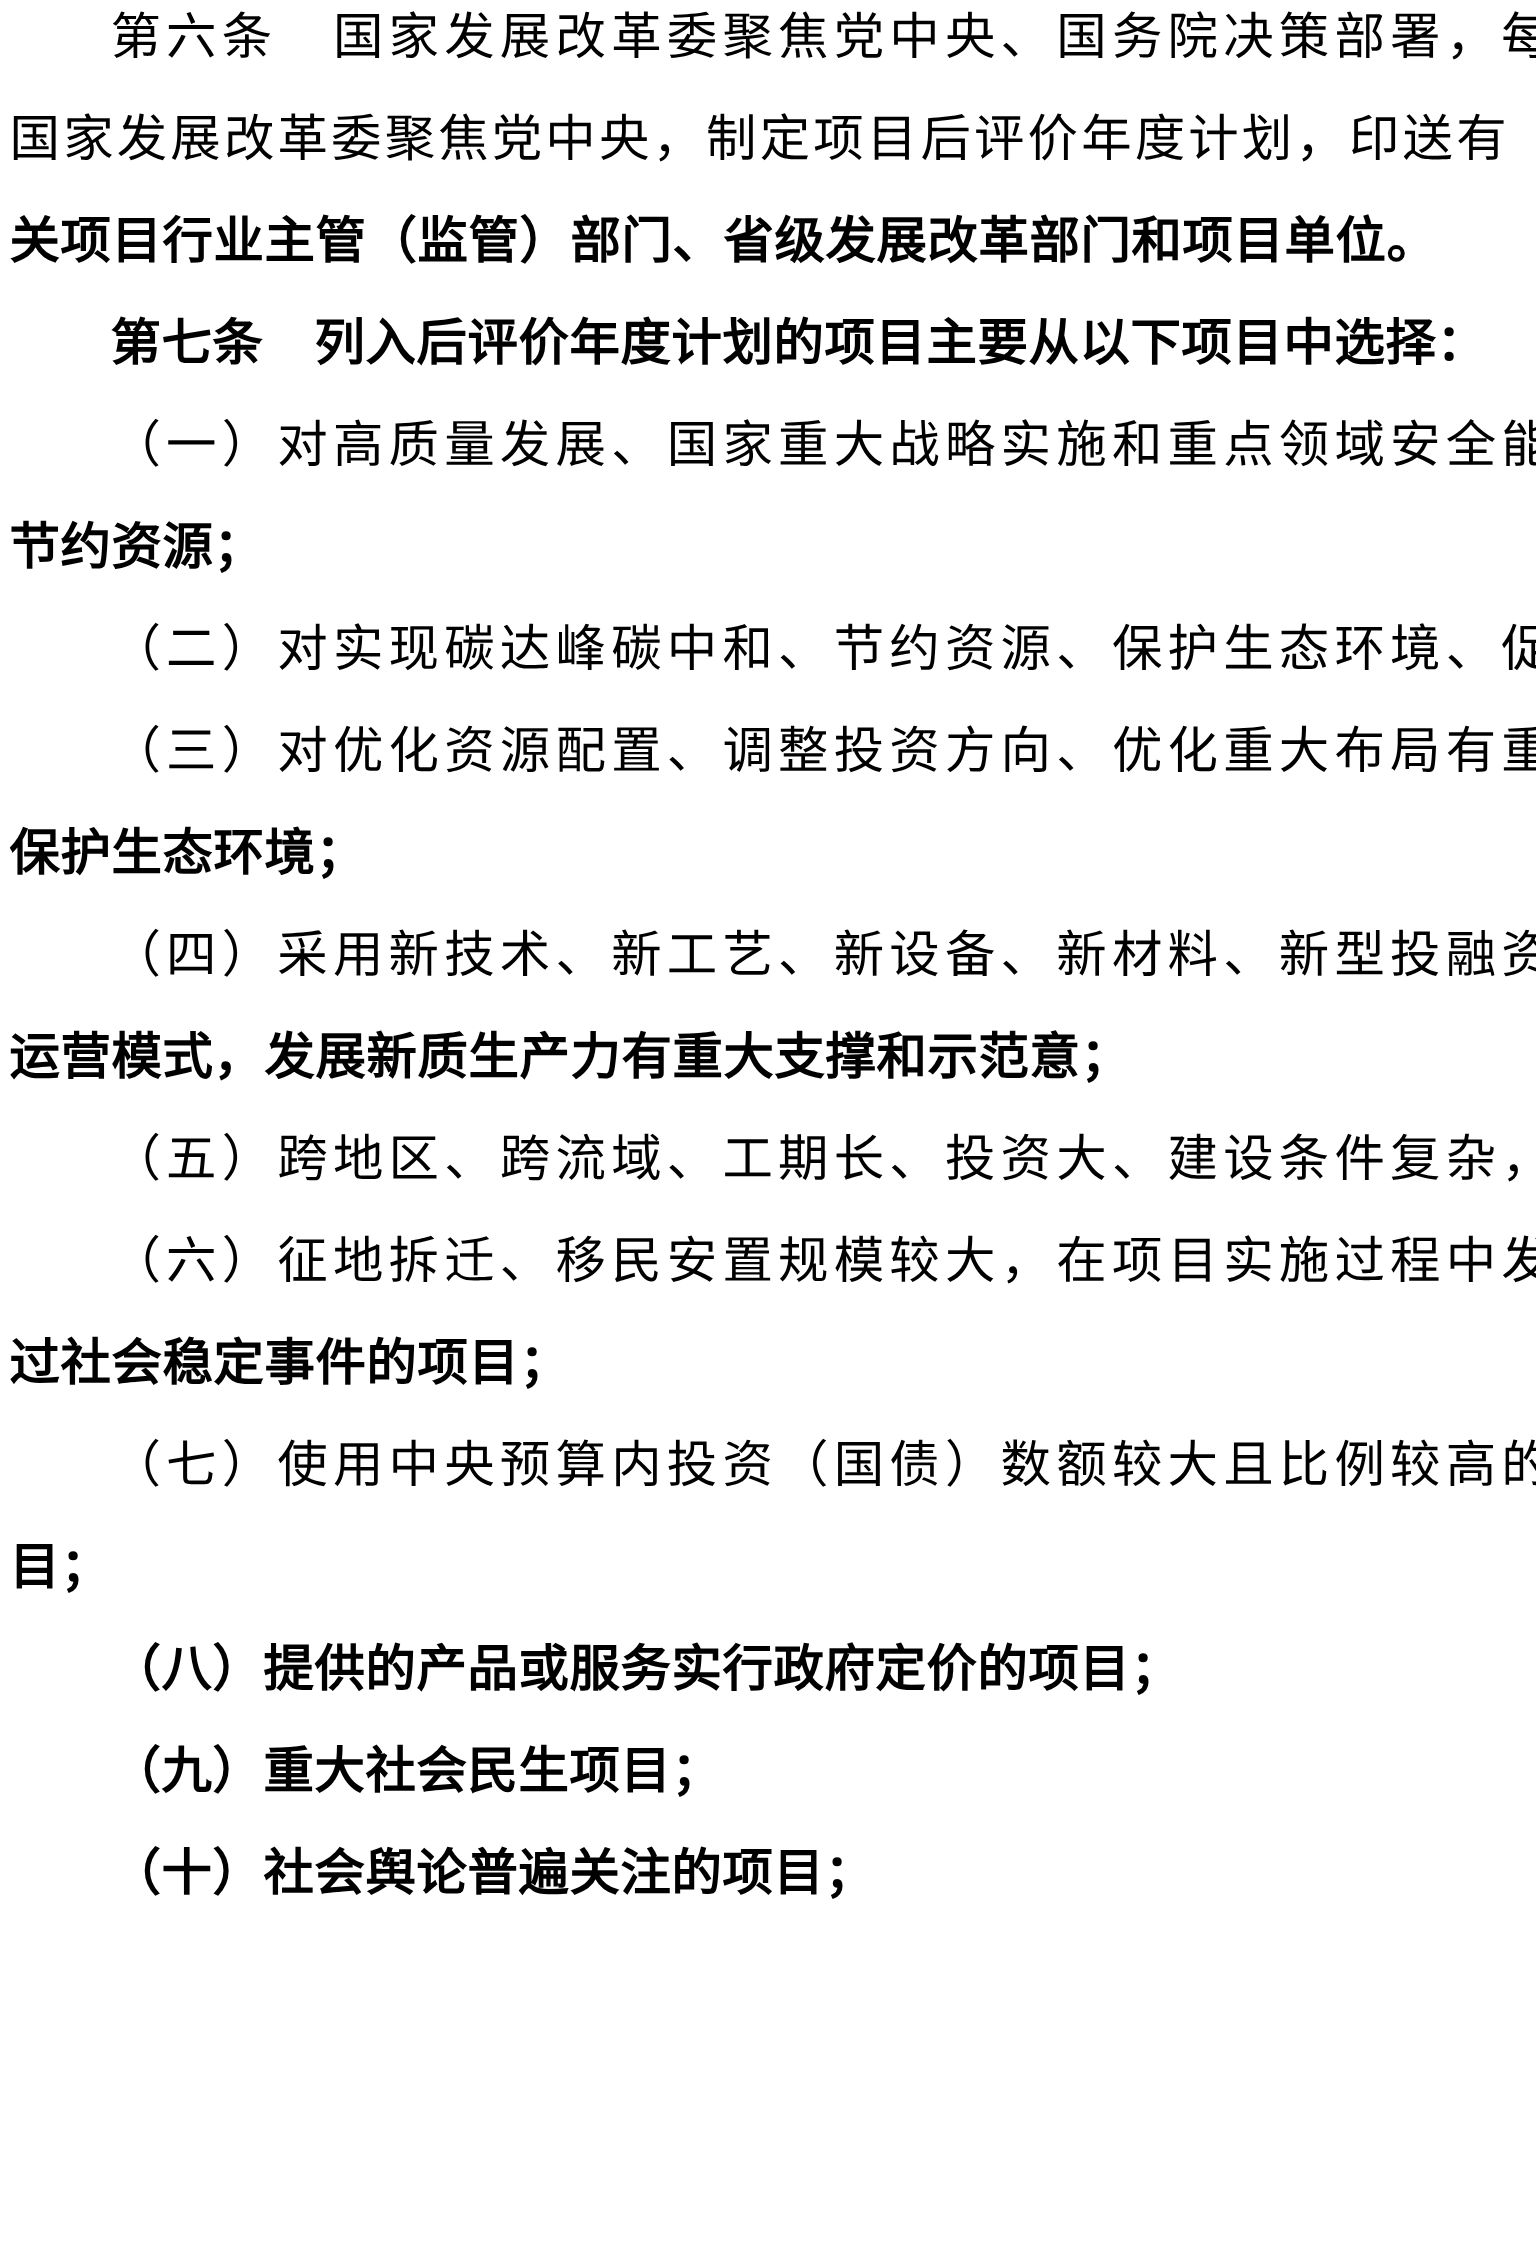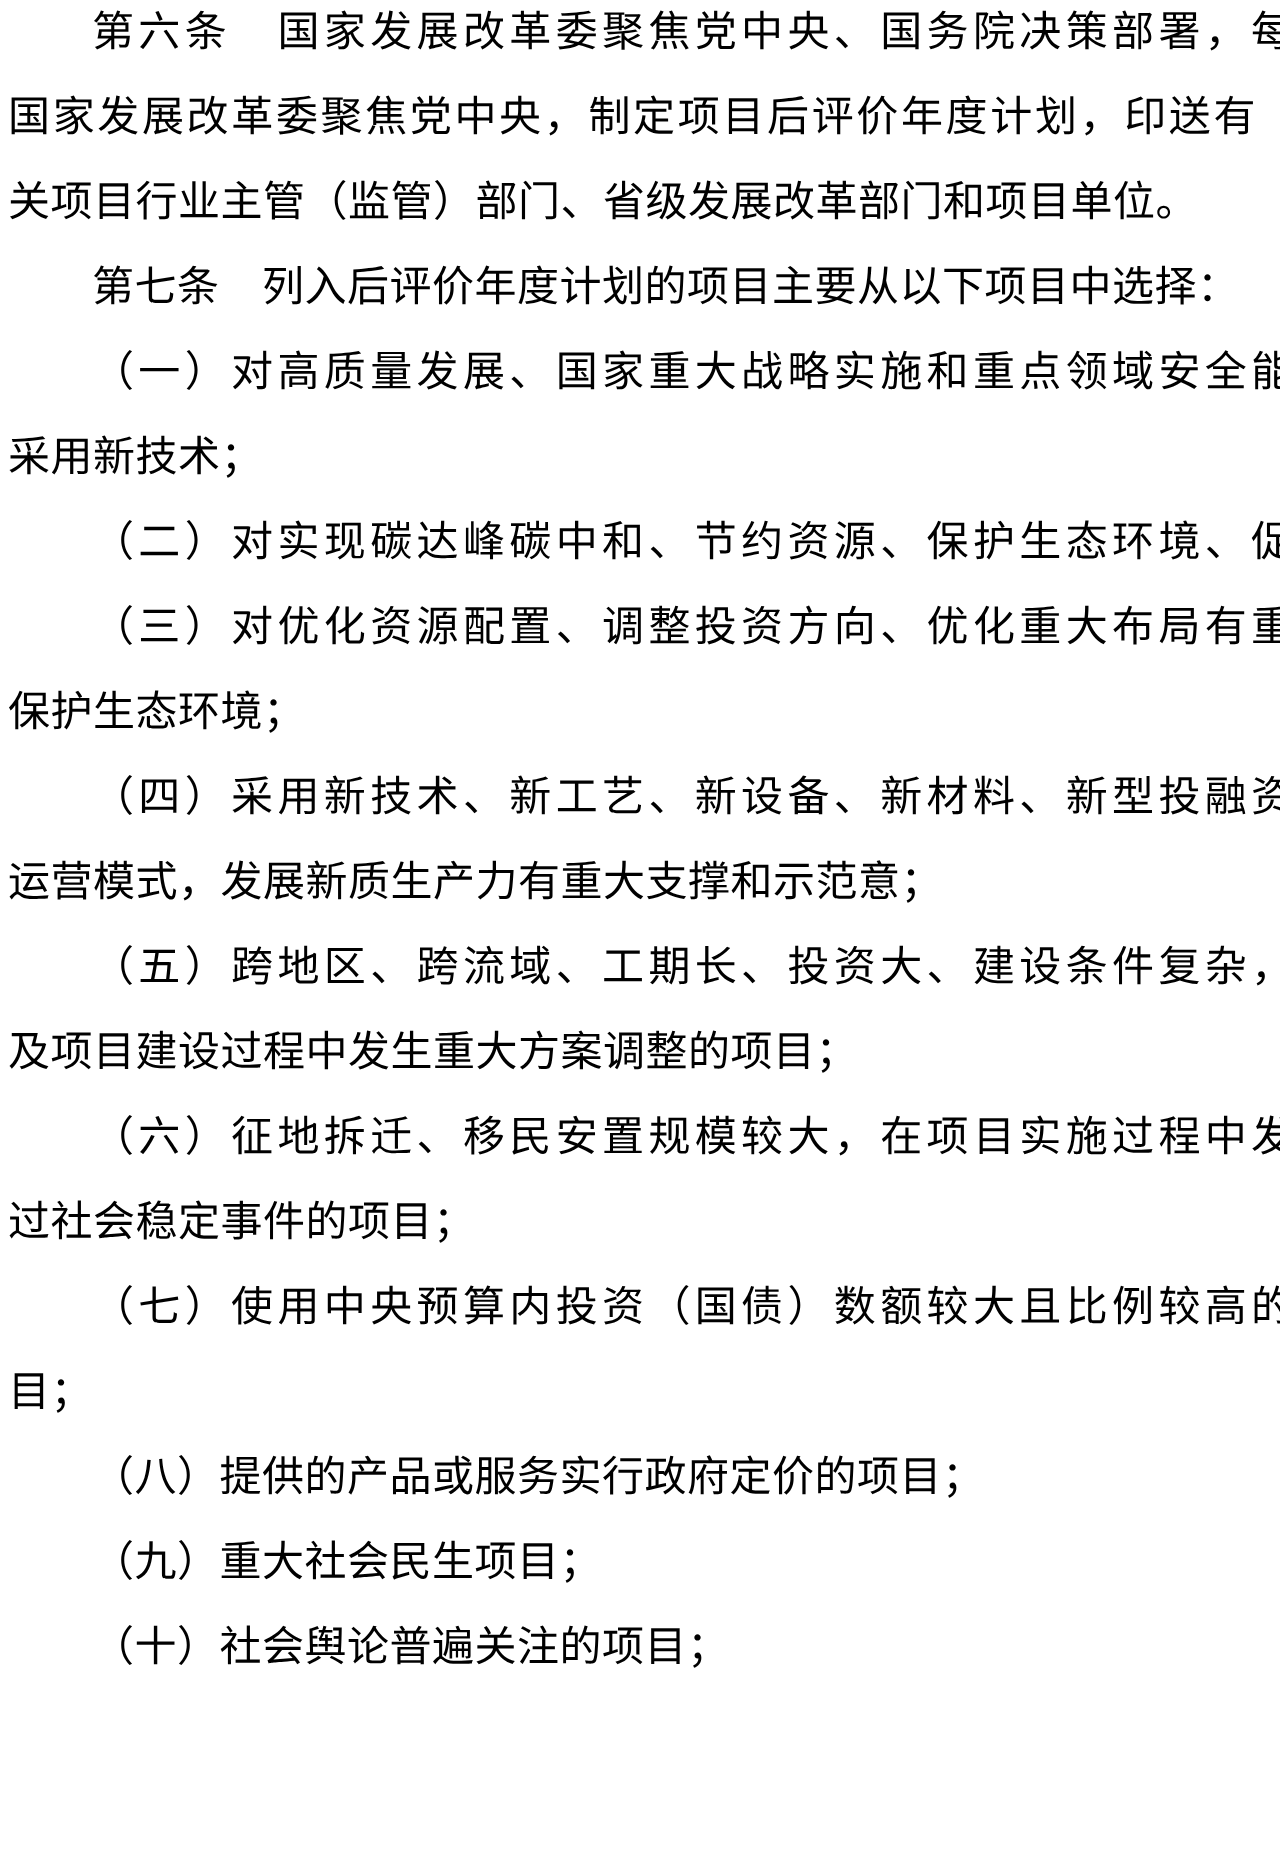--- a/index.html
+++ b/index.html
@@ -28,43 +28,43 @@
     white-space: normal;
     overflow: hidden;
   }
   
   .line.full {
     text-align-last: justify;
   }
   
   .line.last {
     text-align-last: left;
+    font-weight: bold;
   }
   
   .line.indent {
     padding-left: 84px;
   }
 </style>
 </head>
 <body>
 
 <div class="page">
   <div class="line indent full">第六条　国家发展改革委聚焦党中央、国务院决策部署，每年</div>
   <div class="line full">国家发展改革委聚焦党中央，制定项目后评价年度计划，印送有</div>
   <div class="line last">关项目行业主管（监管）部门、省级发展改革部门和项目单位。</div>
   <div class="line indent last">第七条　列入后评价年度计划的项目主要从以下项目中选择：</div>
   <div class="line indent full">（一）对高质量发展、国家重大战略实施和重点领域安全能力</div>
-  <div class="line last">采用新技术；</div>
+  <div class="line last">节约资源；</div>
   <div class="line indent full">（二）对实现碳达峰碳中和、节约资源、保护生态环境、促进</div>
   <div class="line indent full">（三）对优化资源配置、调整投资方向、优化重大布局有重要</div>
   <div class="line last">保护生态环境；</div>
   <div class="line indent full">（四）采用新技术、新工艺、新设备、新材料、新型投融资和</div>
   <div class="line last">运营模式，发展新质生产力有重大支撑和示范意；</div>
   <div class="line indent full">（五）跨地区、跨流域、工期长、投资大、建设条件复杂，以</div>
-  <div class="line last">及项目建设过程中发生重大方案调整的项目；</div>
   <div class="line indent full">（六）征地拆迁、移民安置规模较大，在项目实施过程中发生</div>
   <div class="line last">过社会稳定事件的项目；</div>
   <div class="line indent full">（七）使用中央预算内投资（国债）数额较大且比例较高的项</div>
   <div class="line last">目；</div>
   <div class="line indent last">（八）提供的产品或服务实行政府定价的项目；</div>
   <div class="line indent last">（九）重大社会民生项目；</div>
   <div class="line indent last">（十）社会舆论普遍关注的项目；</div>
 </div>
 
 </body></html>

